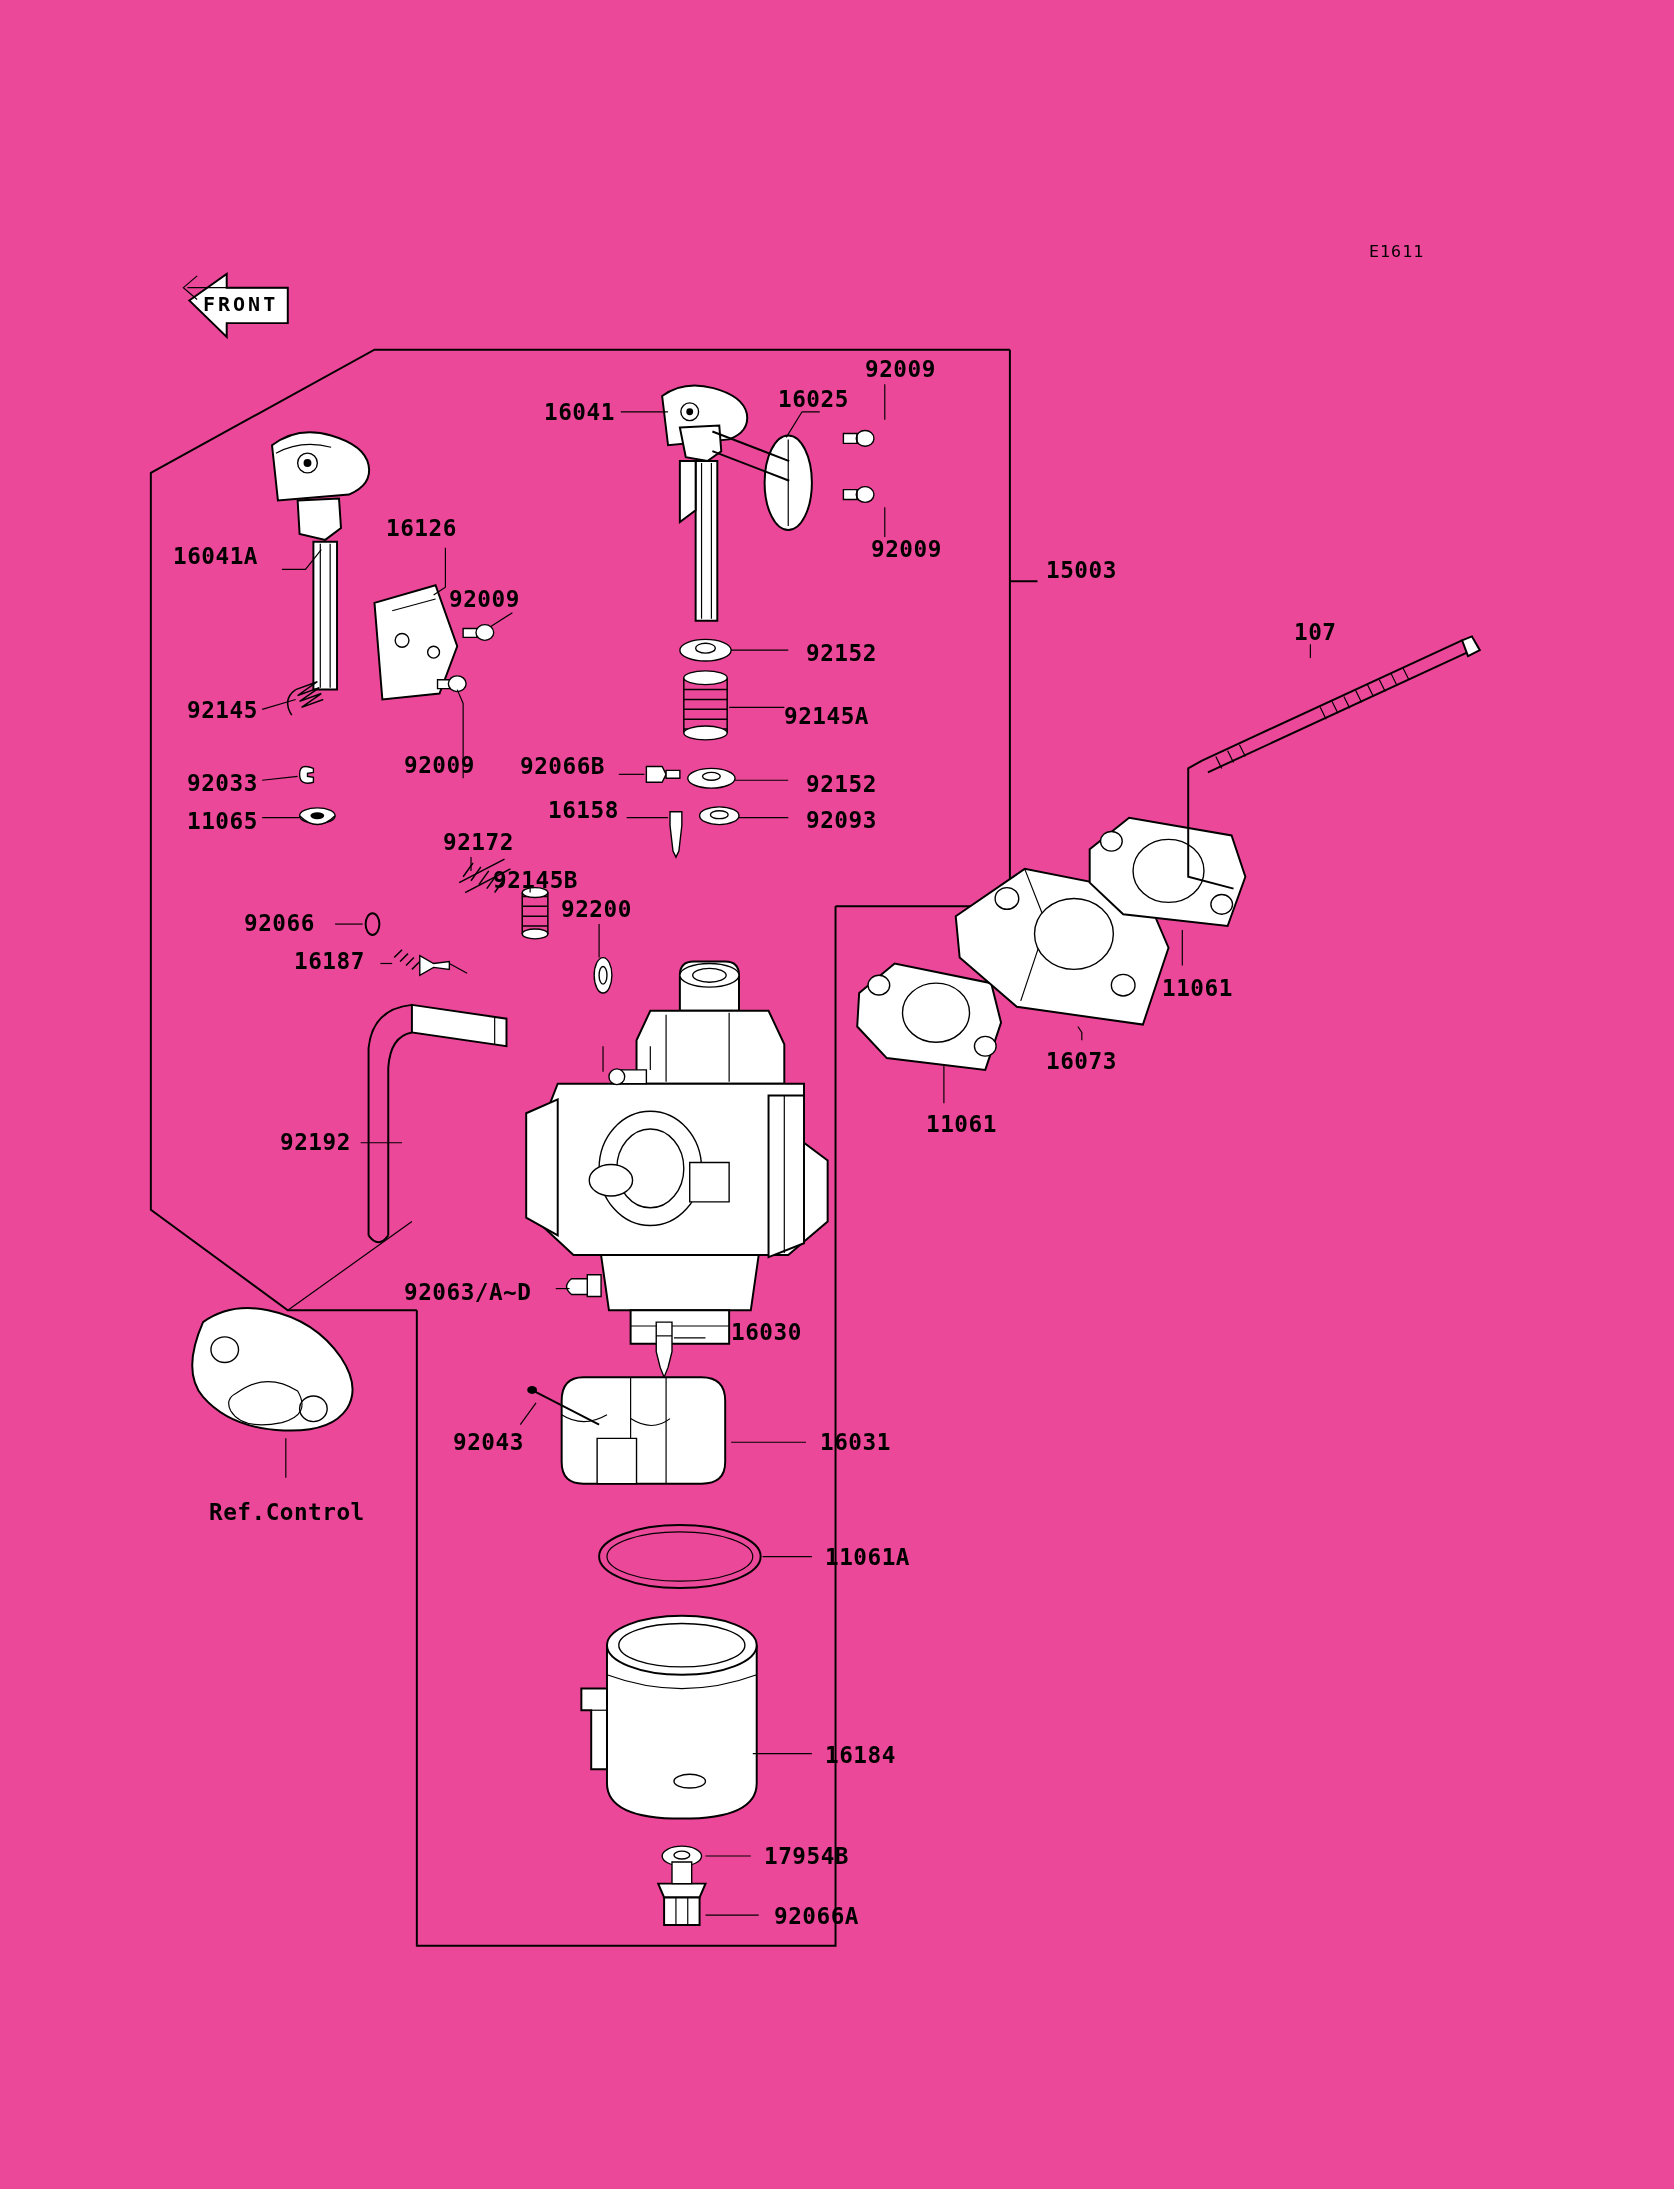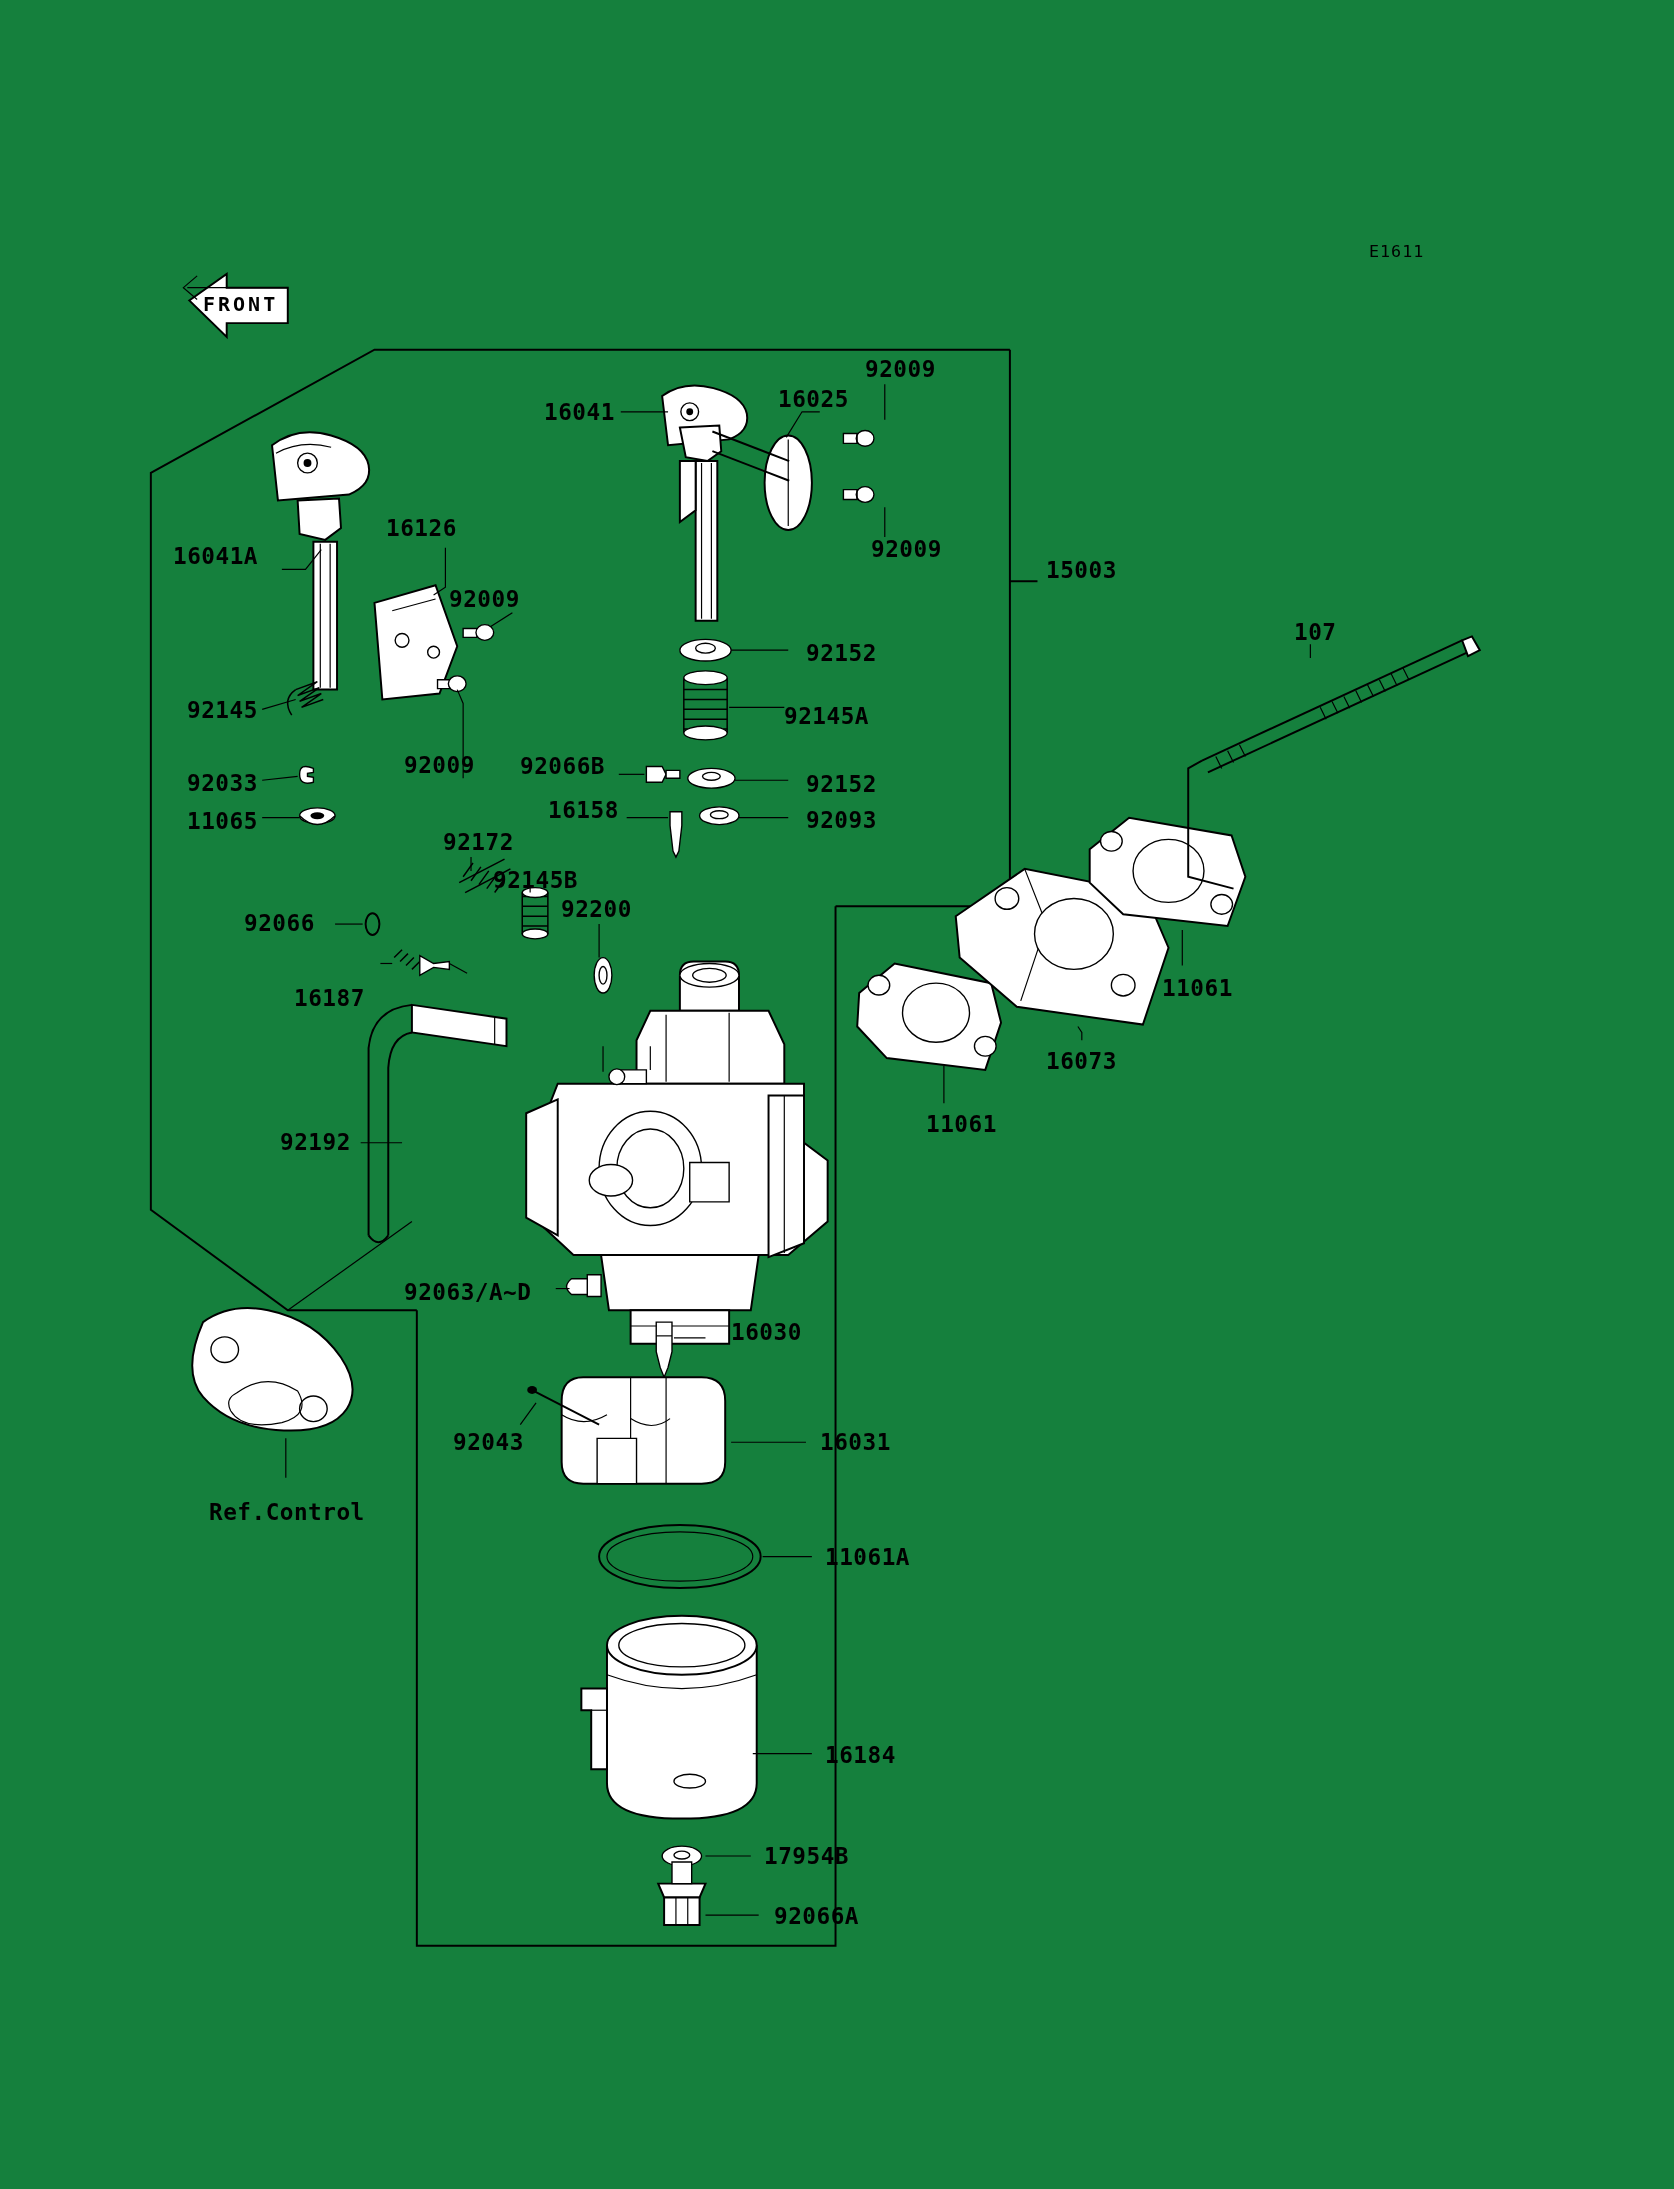--- a/index.html
+++ b/index.html
@@ -4,21 +4,21 @@
 <style>
   html, body {
     margin: 0;
     padding: 0;
     background: #ffffff;
   }
   #sheet {
     position: relative;
     width: 1675px;
     height: 2190px;
-    background: #15803d;
+    background: #ec4899;
     font-family: "DejaVu Sans Mono", monospace;
     overflow: hidden;
   }
   .lbl {
     position: absolute;
     font-family: "DejaVu Sans Mono", monospace;
     font-size: 22.7px;
     font-weight: bold;
     color: #000000;
     white-space: nowrap;
@@ -385,21 +385,21 @@
   <div class="lbl" style="left:520px;  top:753px;">92066B</div>
   <div class="lbl" style="left:187px;  top:770px;">92033</div>
   <div class="lbl" style="left:806px;  top:771px;">92152</div>
   <div class="lbl" style="left:548px;  top:797px;">16158</div>
   <div class="lbl" style="left:187px;  top:808px;">11065</div>
   <div class="lbl" style="left:806px;  top:807px;">92093</div>
   <div class="lbl" style="left:443px;  top:829px;">92172</div>
   <div class="lbl" style="left:493px;  top:867px;">92145B</div>
   <div class="lbl" style="left:561px;  top:896px;">92200</div>
   <div class="lbl" style="left:244px;  top:910px;">92066</div>
-  <div class="lbl" style="left:294px;  top:948px;margin-top:37px;">16187</div>
+  <div class="lbl" style="left:294px;  top:948px;">16187</div>
   <div class="lbl" style="left:1162px; top:975px;">11061</div>
   <div class="lbl" style="left:1046px; top:1048px;">16073</div>
   <div class="lbl" style="left:926px;  top:1111px;">11061</div>
   <div class="lbl" style="left:280px;  top:1129px;">92192</div>
   <div class="lbl" style="left:404px;  top:1279px;">92063/A~D</div>
   <div class="lbl" style="left:731px;  top:1319px;text-align:center;">16030</div>
   <div class="lbl" style="left:453px;  top:1429px;">92043</div>
   <div class="lbl" style="left:820px;  top:1429px;">16031</div>
   <div class="lbl" style="left:209px;  top:1499px;">Ref.Control</div>
   <div class="lbl" style="left:825px;  top:1544px;">11061A</div>

